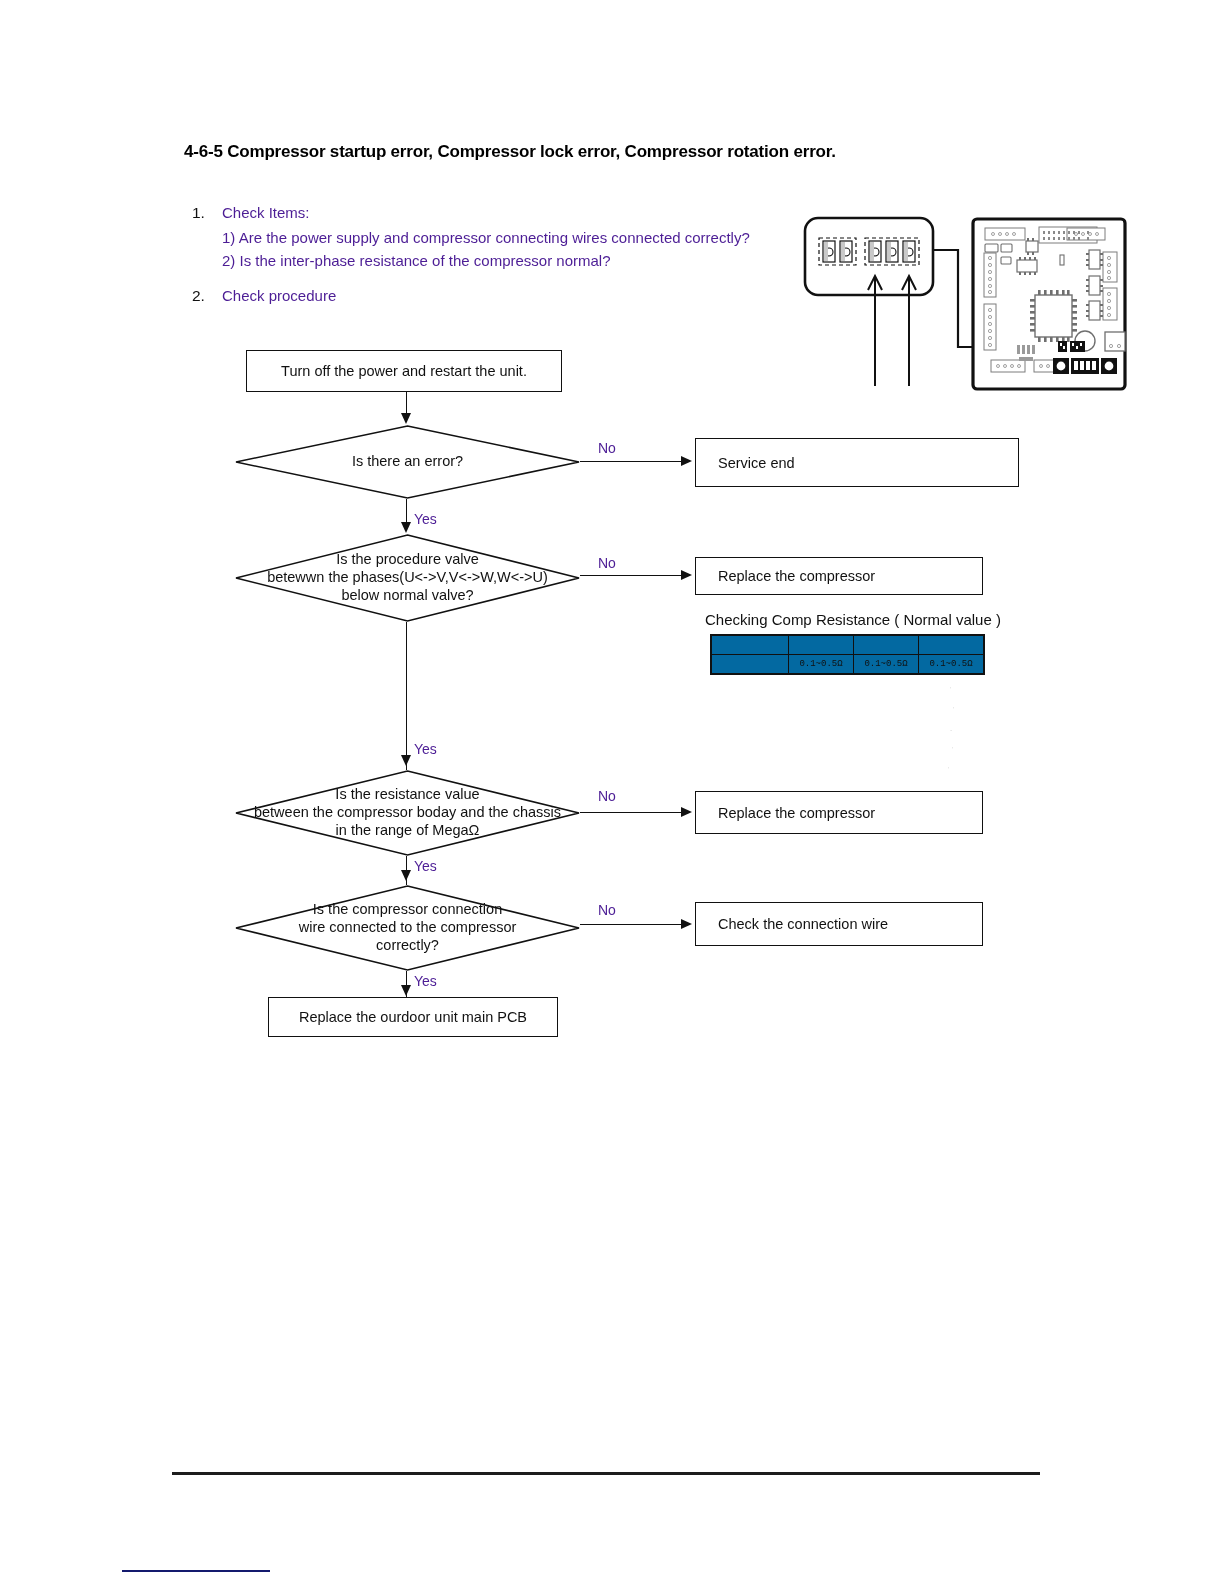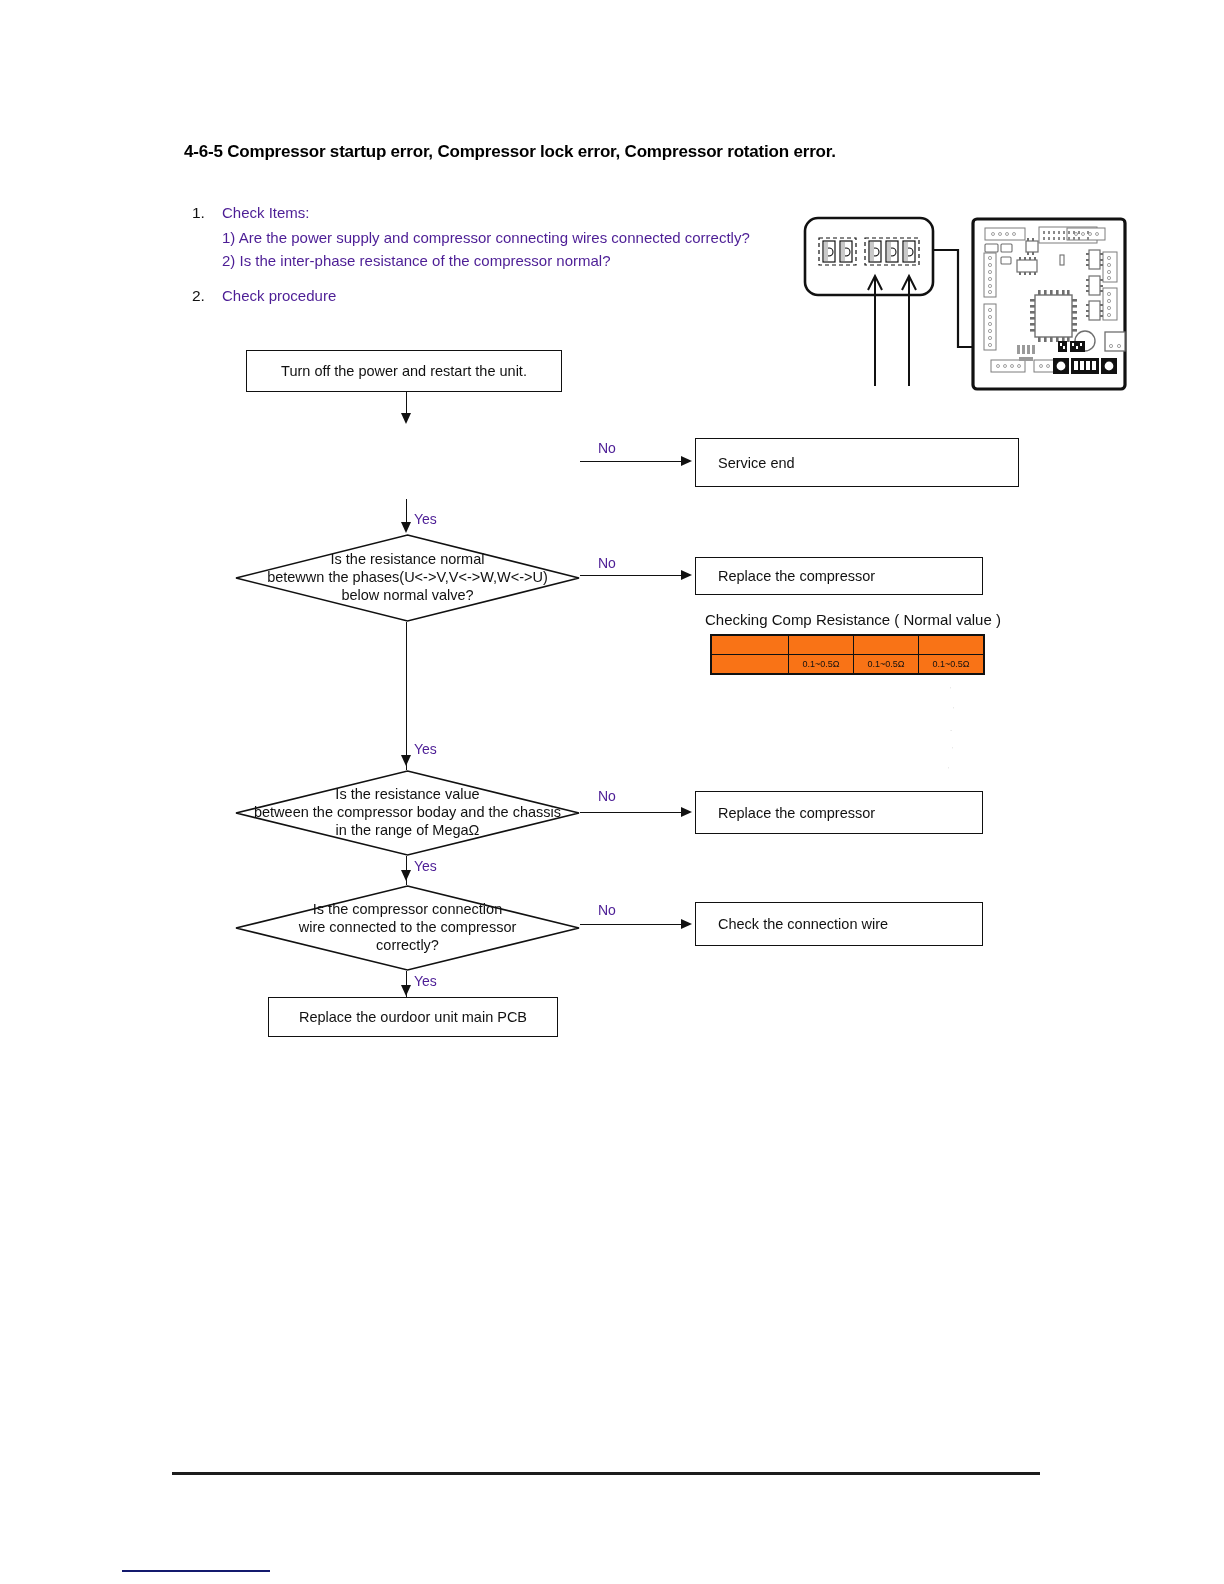--- a/index.html
+++ b/index.html
@@ -121,21 +121,22 @@
   
   .tbl-caption {
     position: absolute;
     font-size: 15px;
     color: #111;
     white-space: nowrap;
   }
   table.res-table {
     position: absolute;
     border-collapse: collapse;
-    background: #f97316;
+    background: #0369a1;
+    font-family: Liberation Mono, monospace;
   }
   table.res-table td {
     border: 1.2px solid #111;
     font-size: 9px;
     color: #111;
     height: 18px;
     text-align: center;
     padding: 0 4px;
     white-space: nowrap;
   }
@@ -420,37 +421,45 @@
         <rect x="224" y="157" width="14" height="4"></rect>
       </g>
     </svg>
   </div>
 
   <div class="fc-box center" style="left:246px; top:350px; width:316px; height:42px;">Turn off the power and restart the unit.</div>
 
   <div class="vline" style="left:406px; top:392px; height:27px;"></div>
   <div class="arrow-down" style="left:401px; top:413px;"></div>
 
+  <div class="diamond-wrap" style="left:235px; top:425px; width:345px; height:74px;">
+    <svg width="345" height="74" viewBox="0 0 345 74">
+      <polygon points="172.5,1 344,37 172.5,73 1,37" fill="#ffffff" stroke="#111" stroke-width="1.6"></polygon>
+    </svg>
+    <div class="diamond-text">
+      <span>Is there an error?</span>
+    </div>
+  </div>
 
   <div class="hline" style="left:580px; top:461px; width:101px;"></div>
   <div class="arrow-right" style="left:681px; top:456px;"></div>
   <div class="edge-label" style="left:598px; top:440px;">No</div>
 
   <div class="fc-box left" style="left:695px; top:438px; width:324px; height:49px;">Service end</div>
 
   <div class="vline" style="left:406px; top:499px; height:31px;"></div>
   <div class="arrow-down" style="left:401px; top:522px;"></div>
   <div class="edge-label" style="left:414px; top:511px;">Yes</div>
 
   <div class="diamond-wrap" style="left:235px; top:534px; width:345px; height:88px;">
     <svg width="345" height="88" viewBox="0 0 345 88">
       <polygon points="172.5,1 344,44 172.5,87 1,44" fill="#ffffff" stroke="#111" stroke-width="1.6"></polygon>
     </svg>
     <div class="diamond-text">
-      <span>Is the resistance normal</span>
+      <span>Is the procedure valve</span>
       <span>betewwn the phases(U&lt;-&gt;V,V&lt;-&gt;W,W&lt;-&gt;U)</span>
       <span>below normal valve?</span>
     </div>
   </div>
 
   <div class="hline" style="left:580px; top:575px; width:101px;"></div>
   <div class="arrow-right" style="left:681px; top:570px;"></div>
   <div class="edge-label" style="left:598px; top:555px;">No</div>
 
   <div class="fc-box left" style="left:695px; top:557px; width:288px; height:38px;">Replace the compressor</div>

